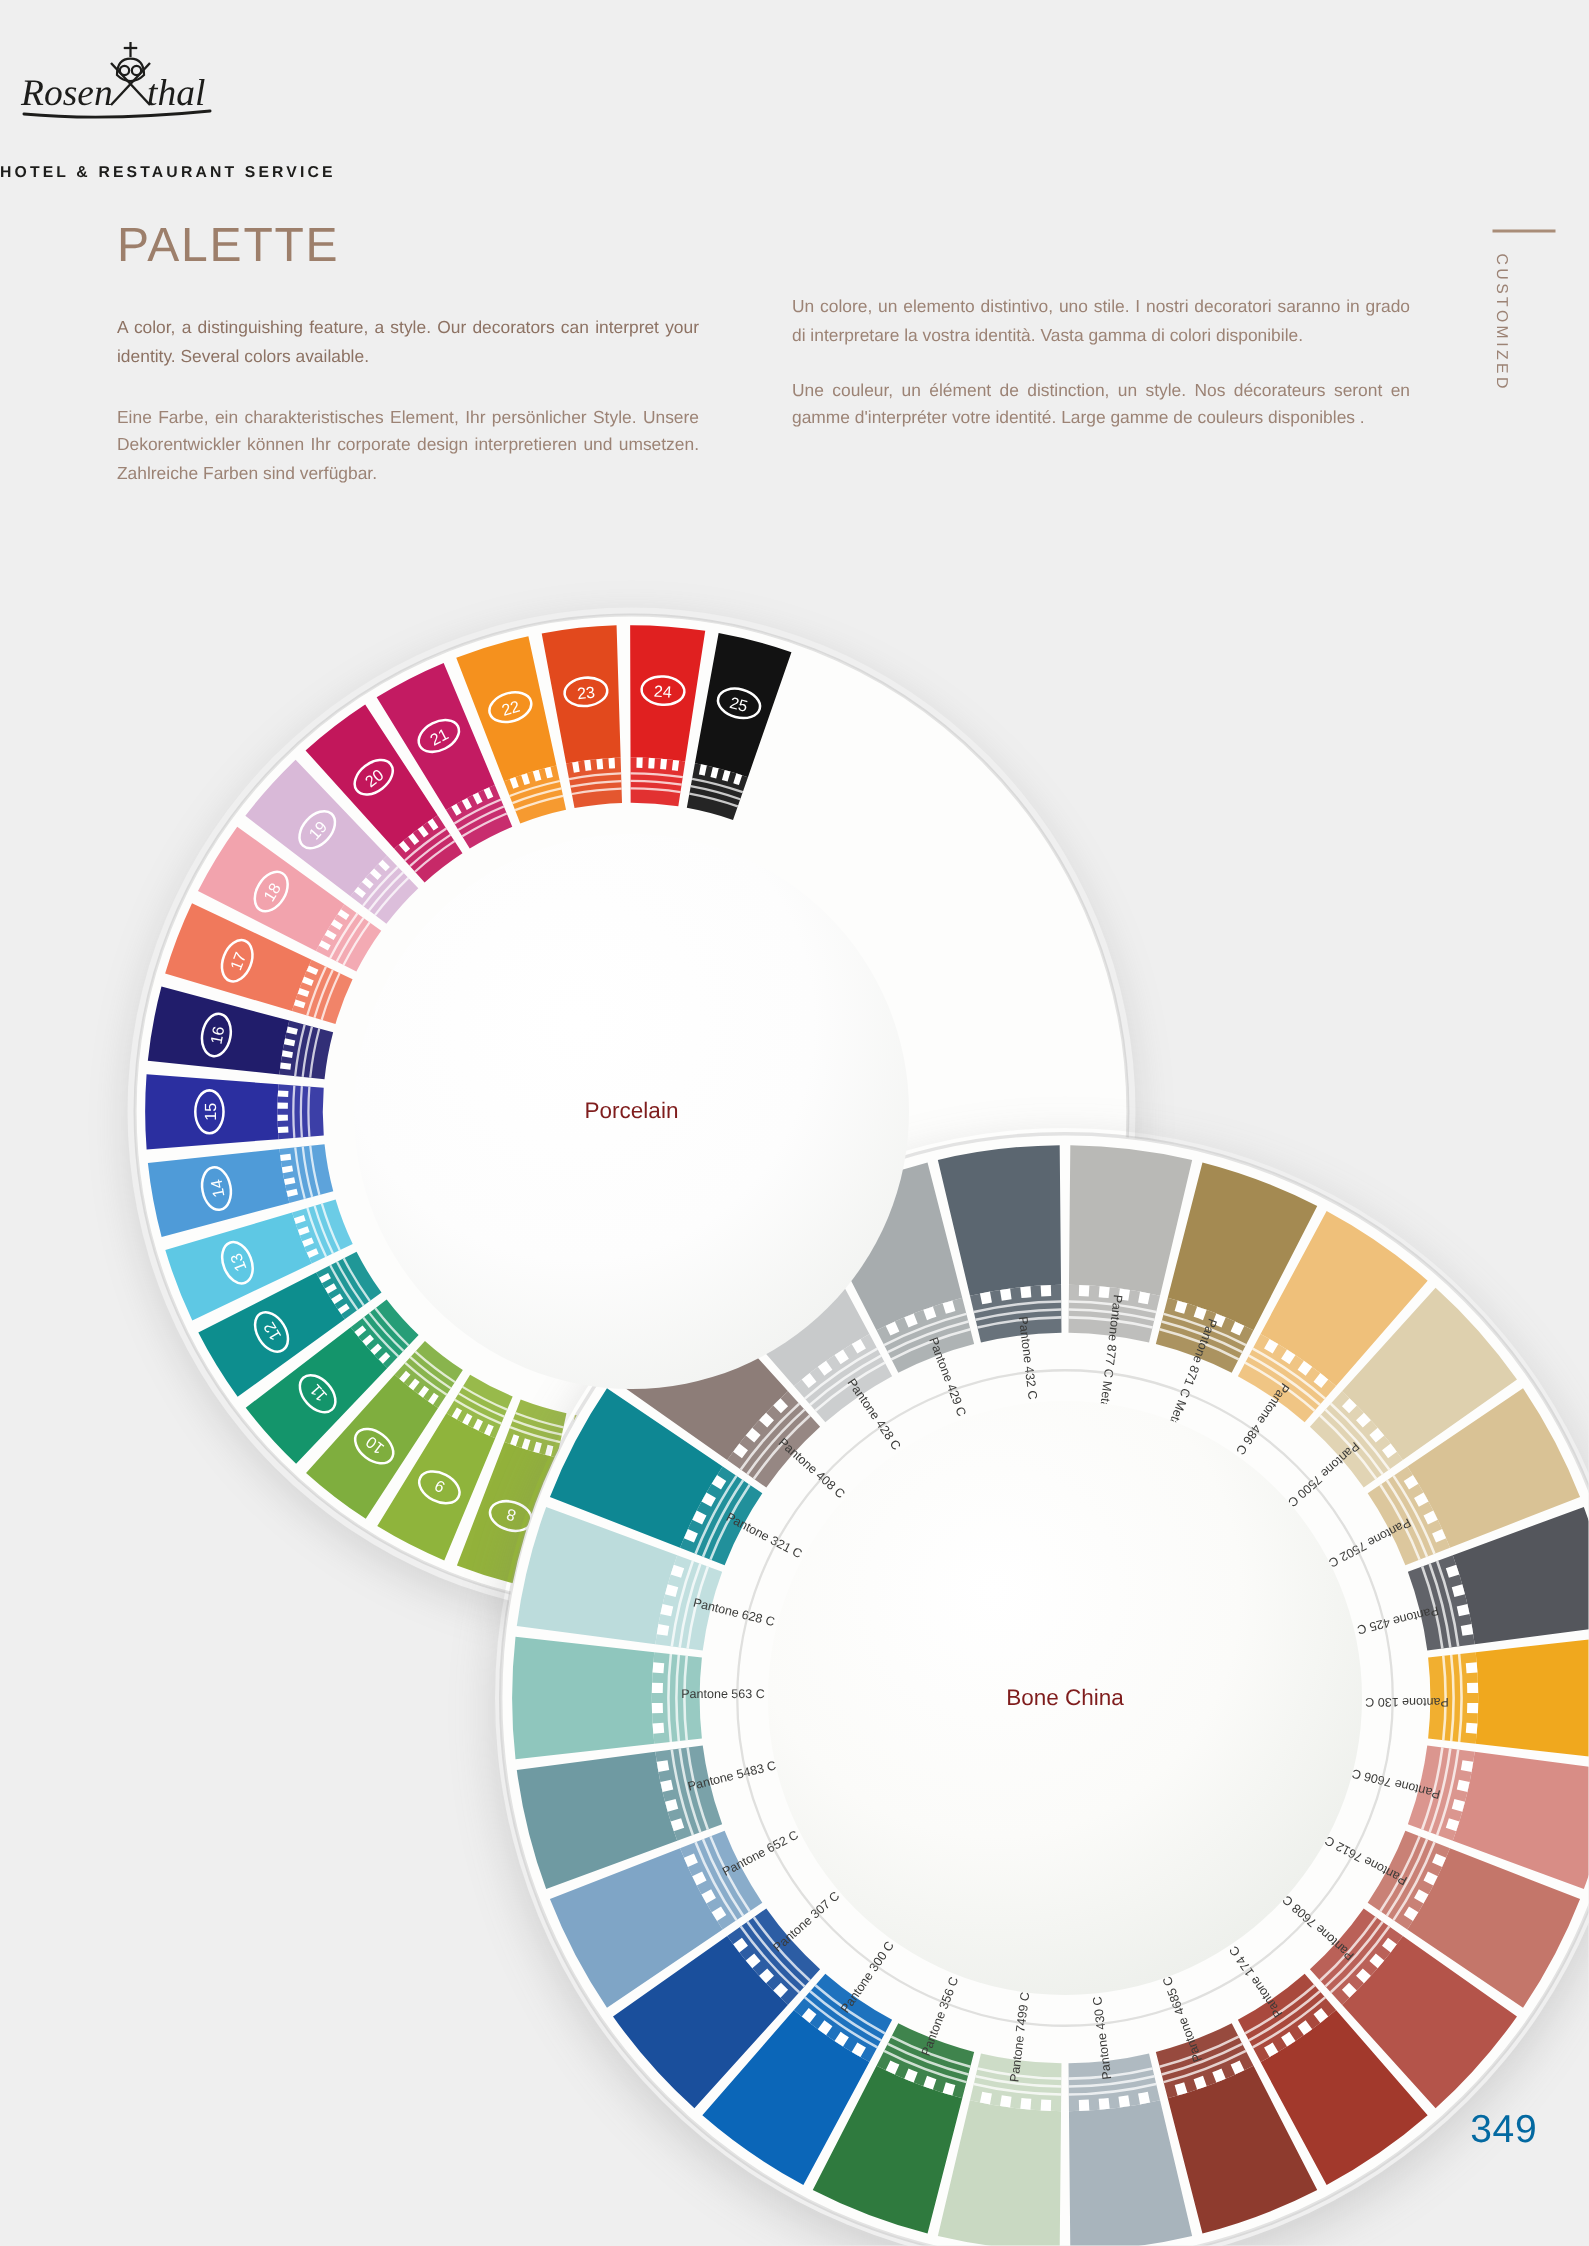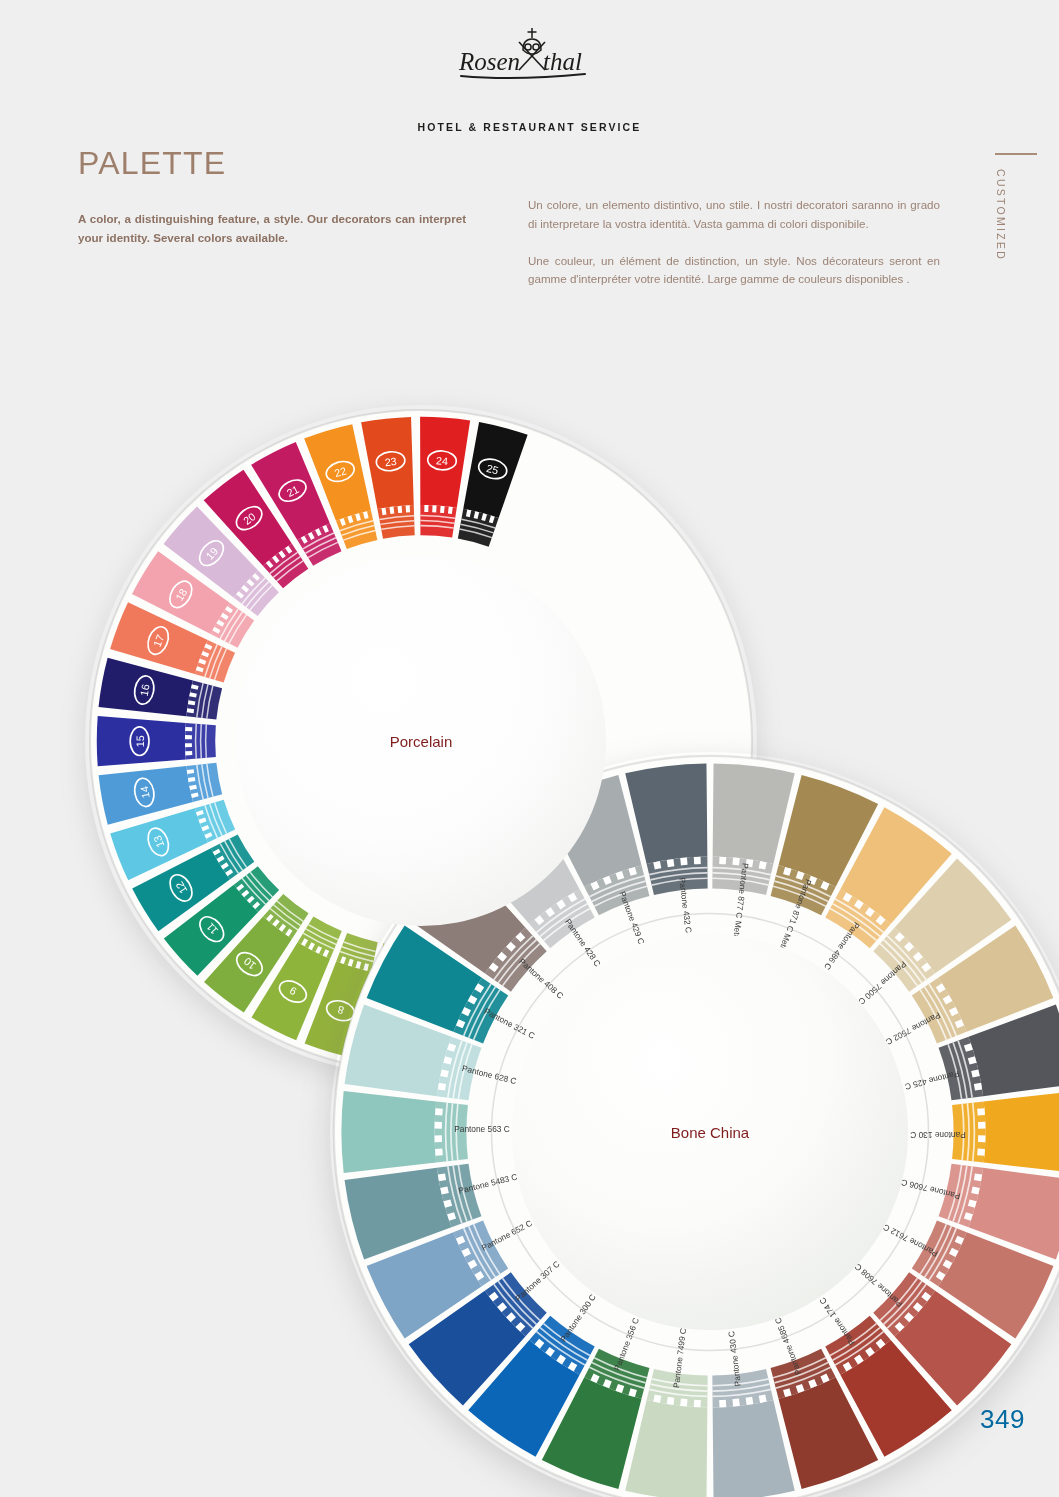--- a/index.html
+++ b/index.html
@@ -10,25 +10,24 @@
     background: #efefef;
     font-family: "Liberation Sans", sans-serif;
     position: relative;
     overflow: hidden;
   }
 
   
   .logo-block {
     position: absolute;
     top: 26px; left: 0; right: 0;
-    text-align: center;
   }
   .logo-mark { display: inline-block; }
   .logo-sub {
-    margin-top: 29px;
+    margin-top: 16px;
     font-size: 10.5px;
     letter-spacing: 2.1px;
     font-weight: bold;
     color: #1d1d1b;
   }
 
   
   .page-title {
     position: absolute;
     top: 145px; left: 78px;
@@ -43,21 +42,21 @@
   .col-right { position: absolute; top: 196px; left: 528px; width: 412px; }
 
   .para {
     font-size: 11.6px;
     line-height: 1.62;
     color: #9c8375;
     text-align: justify;
     margin-bottom: 18px;
   }
   .para.lead {
-    font-weight: bold;
+    font-weight: normal;
     color: #8d7263;
     margin-bottom: 22px;
   }
   .para:last-child { margin-bottom: 0; }
 
   
   .side-tab {
     position: absolute;
     top: 153px; right: 24px;
     width: 40px;
@@ -160,20 +159,21 @@
       <path d="M16 50 Q70 55 140 48" stroke="#1d1d1b" stroke-width="2" fill="none" stroke-linecap="round"></path>
     </svg>
   </div>
   <div class="logo-sub">HOTEL &amp; RESTAURANT SERVICE</div>
 </div>
 
 <h1 class="page-title">PALETTE</h1>
 
 <div class="col-left">
   <p class="para lead">A color, a distinguishing feature, a style. Our decorators can interpret your identity. Several colors available.</p>
+  <p class="para">Eine Farbe, ein charakteristisches Element, Ihr persönlicher Style. Unsere Dekorentwickler können Ihr corporate design interpretieren und umsetzen. Zahlreiche Farben sind verfügbar.</p>
 </div>
 
 <div class="col-right">
   <p class="para">Un colore, un elemento distintivo, uno stile. I nostri decoratori saranno in grado di interpretare la vostra identità. Vasta gamma di colori disponibile.</p>
   <p class="para">Une couleur, un élément de distinction, un style. Nos décorateurs seront en gamme d'interpréter votre identité. Large gamme de couleurs disponibles .</p>
 </div>
 
 <div class="side-tab">
   <div class="side-rule"></div>
   <div class="side-label">CUSTOMIZED</div>

